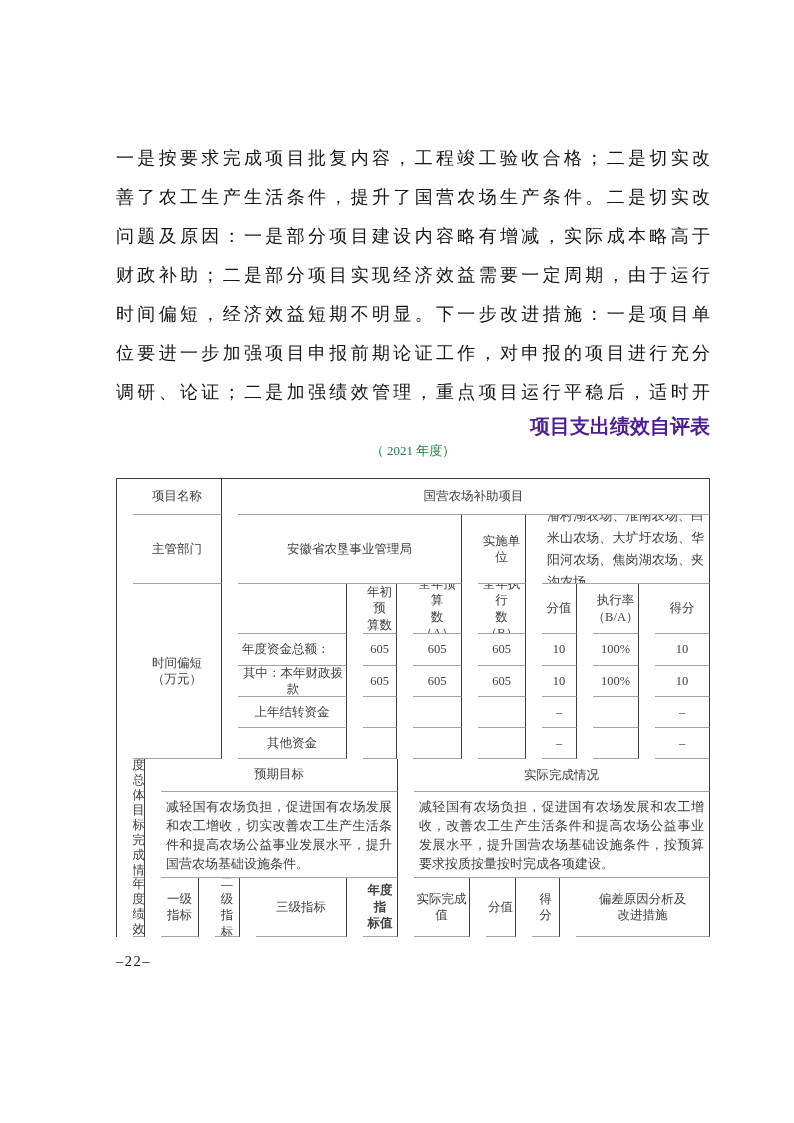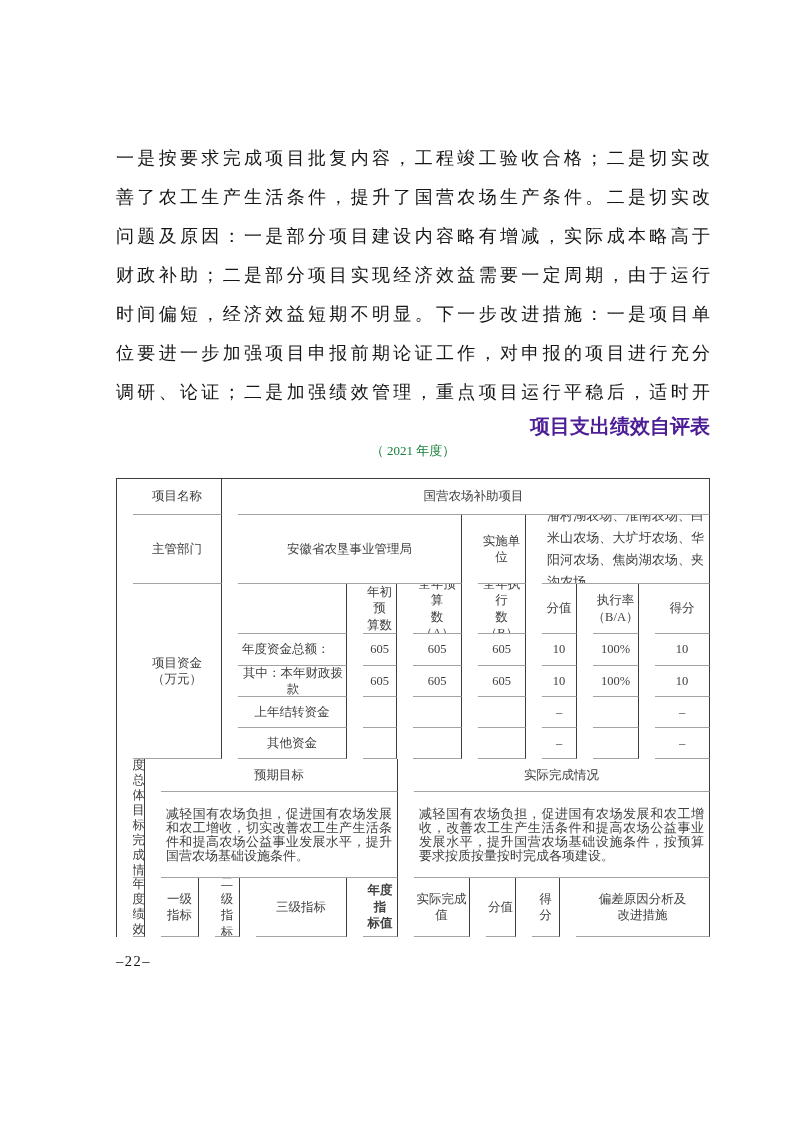--- a/index.html
+++ b/index.html
@@ -38,21 +38,21 @@
     border-right:1px solid #3d3d3d; border-bottom:1px solid #a3a3a3;
     display:flex; align-items:center; justify-content:center;
     text-align:center; font-size:12.5px; line-height:1.32; color:#404040;
     padding:1px 2px; overflow:hidden;margin-left:16px;
   }
   .pre { white-space:pre-line; }
   .vlabel { white-space:pre-line; line-height:15px; font-size:12.5px; }
   .leftal { justify-content:flex-start; text-align:center; padding-left:4px; }
   .txt { width:100%; text-align:justify; font-size:13px; }
   .farms { line-height:22px; padding:0 3px; }
-  .goaltxt { line-height:14px; padding:0 3px; }
+  .goaltxt { line-height:19px; padding:0 3px; }
 
   .page-number { margin-top:16px; padding-right:42px; font-size:14.5px; letter-spacing:1.5px; color:#111;font-family:Liberation Serif, serif; }
 </style>
 </head>
 <body>
 
 <div class="page">
   <div class="content">
 
     <div>
@@ -74,21 +74,21 @@
         <div class="cell" style="grid-column:1;grid-row:1;">项目名称</div>
         <div class="cell" style="grid-column:2 / span 7;grid-row:1;">国营农场补助项目</div>
 
         <div class="cell" style="grid-column:1;grid-row:2;">主管部门</div>
         <div class="cell" style="grid-column:2 / span 3;grid-row:2;">安徽省农垦事业管理局</div>
         <div class="cell" style="grid-column:5;grid-row:2;">实施单位</div>
         <div class="cell" style="grid-column:6 / span 3;grid-row:2;">
           <div class="txt farms">潘村湖农场、淮南农场、白米山农场、大圹圩农场、华阳河农场、焦岗湖农场、夹沟农场</div>
         </div>
 
-        <div class="cell pre" style="grid-column:1;grid-row:3 / span 5;">项目资金
+        <div class="cell pre" style="grid-column:1;grid-row:3 / span 5;">时间偏短
 （万元）</div>
         <div class="cell" style="grid-column:2;grid-row:3;"></div>
         <div class="cell pre" style="grid-column:3;grid-row:3;">年初预
 算数</div>
         <div class="cell pre" style="grid-column:4;grid-row:3;">全年预算
 数（A）</div>
         <div class="cell pre" style="grid-column:5;grid-row:3;">全年执行
 数（B）</div>
         <div class="cell" style="grid-column:6;grid-row:3;">分值</div>
         <div class="cell pre" style="grid-column:7;grid-row:3;">执行率
@@ -127,21 +127,21 @@
         <div class="cell" style="grid-column:7;grid-row:7;"></div>
         <div class="cell" style="grid-column:8;grid-row:7;">–</div>
       </div>
 
       <div class="g gB">
         <div class="cell vlabel" style="grid-column:1;grid-row:1 / span 2;">年度
 总体
 目标
 完成
 情况</div>
-        <div class="cell" style="grid-column:2;grid-row:1;">预期目标</div>
+        <div class="cell" style="grid-column:2;grid-row:1;font-family:Liberation Mono, monospace;">预期目标</div>
         <div class="cell" style="grid-column:3;grid-row:1;">实际完成情况</div>
         <div class="cell" style="grid-column:2;grid-row:2;">
           <div class="txt goaltxt">减轻国有农场负担，促进国有农场发展和农工增收，切实改善农工生产生活条件和提高农场公益事业发展水平，提升国营农场基础设施条件。</div>
         </div>
         <div class="cell" style="grid-column:3;grid-row:2;">
           <div class="txt goaltxt">减轻国有农场负担，促进国有农场发展和农工增收，改善农工生产生活条件和提高农场公益事业发展水平，提升国营农场基础设施条件，按预算要求按质按量按时完成各项建设。</div>
         </div>
       </div>
 
       <div class="g gC">

